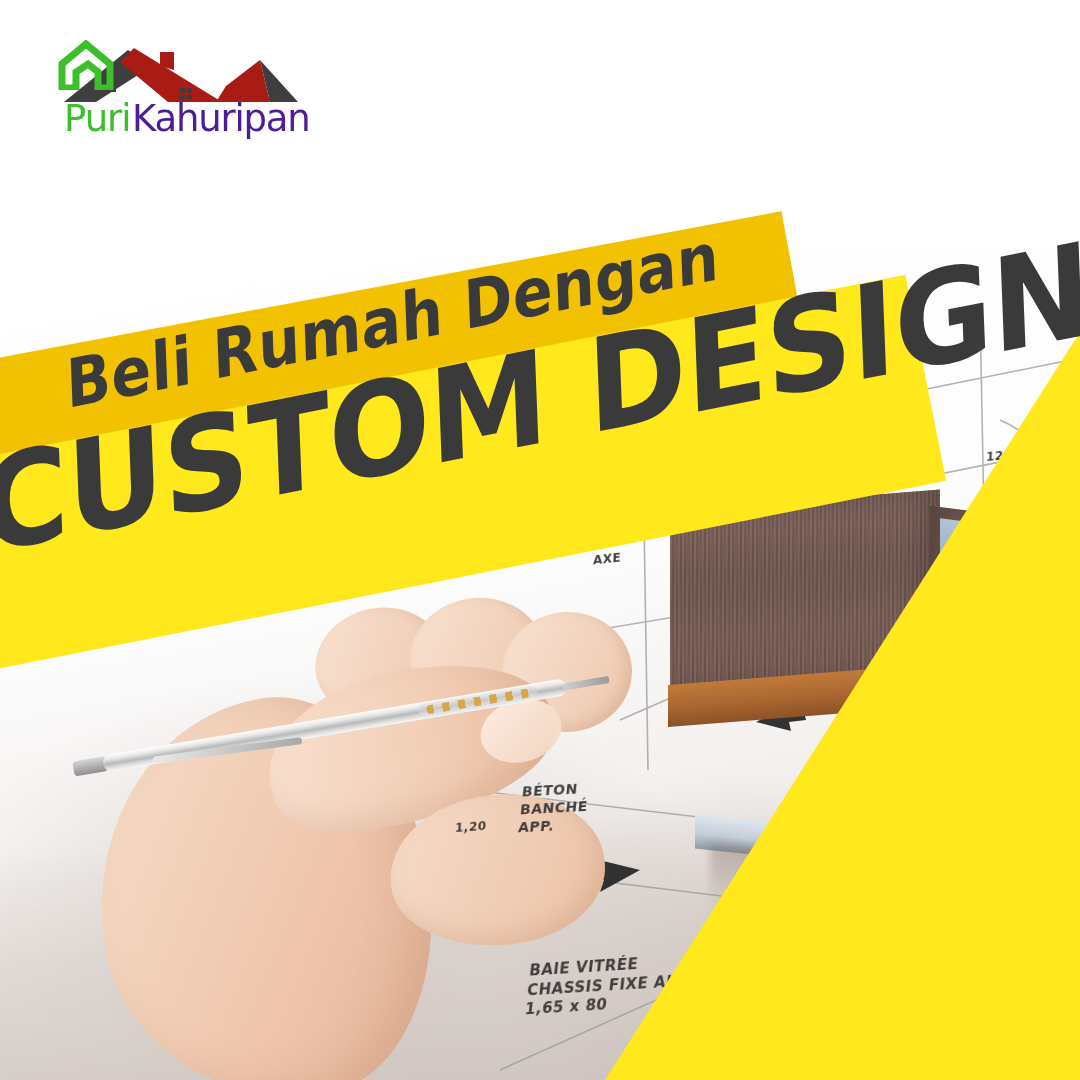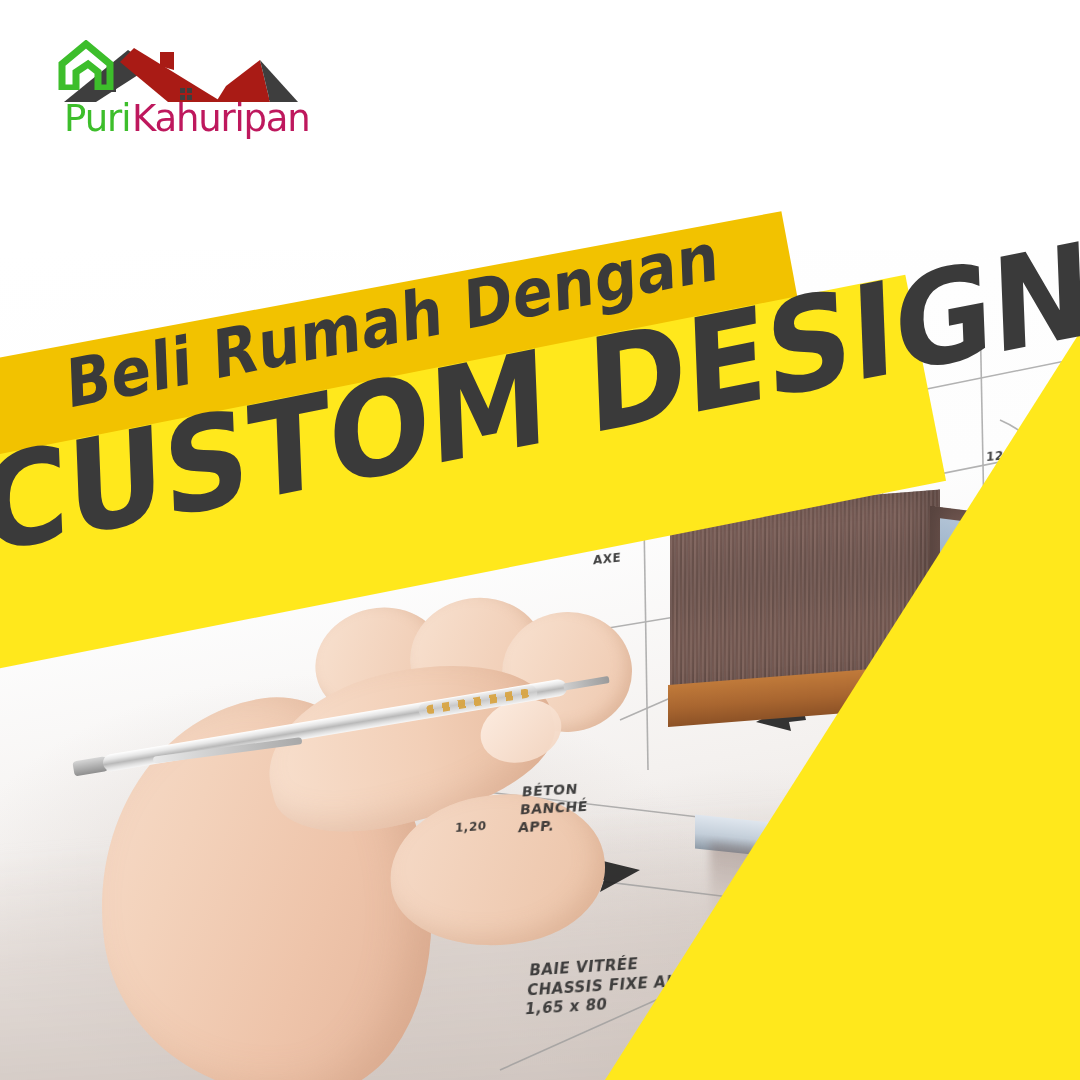--- a/index.html
+++ b/index.html
@@ -296,21 +296,21 @@
     font-size:37px;
     line-height:46px;
     white-space:nowrap;
   }
   .logo-puri{
     color:#3DBE2B;
     position:absolute; left:8px; top:0;
     letter-spacing:-1px;
   }
   .logo-kahuripan{
-    color:#be185d;
+    color:#4c1d95;
     position:absolute; left:76px; top:0;
     letter-spacing:-1.2px;
   }
   .logo-housemark{
     position:absolute; left:2px; top:-4px;
     width:56px; height:50px;
   }
 </style>
 </head>
 <body>

